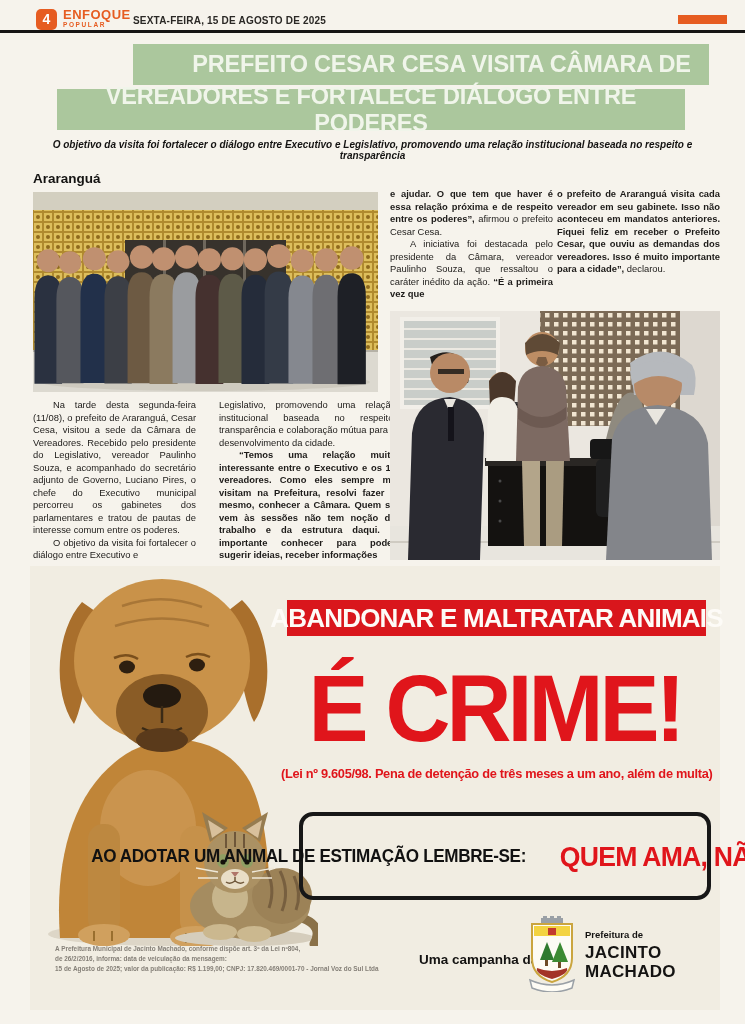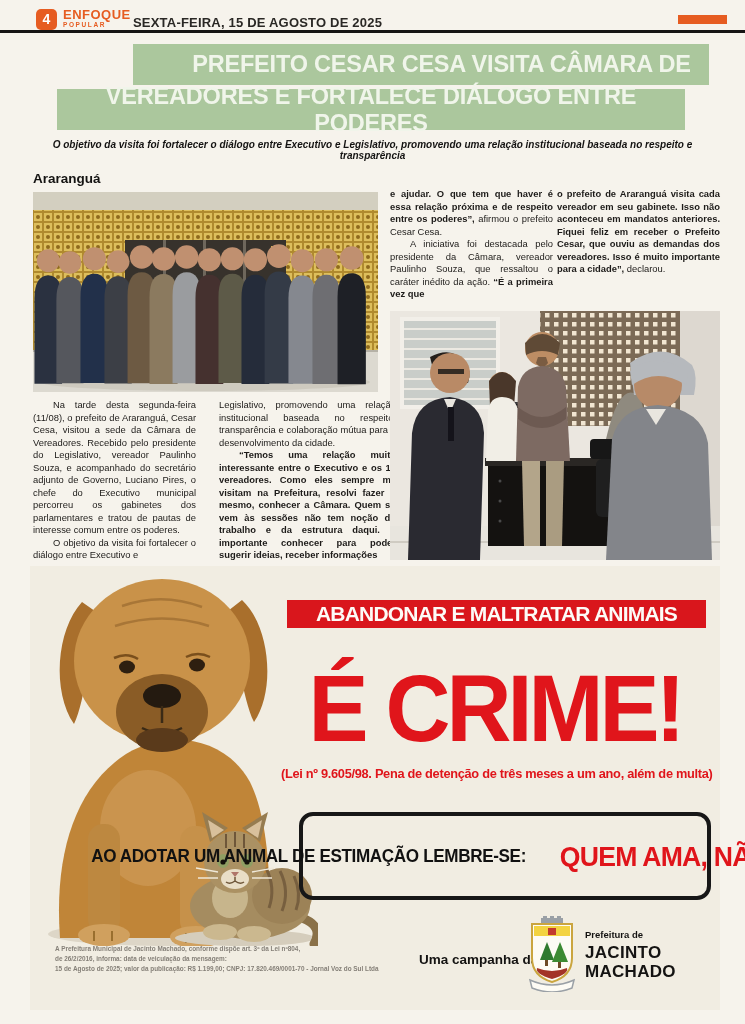--- a/index.html
+++ b/index.html
@@ -6,21 +6,21 @@
   .page{position:relative;width:745px;height:1024px;background:#f6f3ec;overflow:hidden;
         font-family:"Liberation Sans",sans-serif;color:#1e1c1a;}
   .abs{position:absolute;}
 
   
   .pagenum{left:36px;top:9px;width:21px;height:21px;background:#e65c21;border-radius:5px;
            color:#fff;font-weight:bold;font-size:14px;text-align:center;line-height:21px;}
   .brand{left:63px;top:8px;line-height:1;}
   .brand-top{color:#e65c21;font-weight:bold;font-size:13px;letter-spacing:.5px;}
   .brand-bottom{color:#e65c21;font-weight:bold;font-size:6.5px;letter-spacing:1.6px;margin-top:1px;}
-  .issue-date{left:133px;top:15px;font-size:13px;font-weight:bold;color:#2a2825;letter-spacing:.2px;}
+  .issue-date{left:133px;top:15px;font-size:10px;font-weight:bold;color:#2a2825;letter-spacing:.2px;}
   .accent-bar{left:678px;top:15px;width:49px;height:9px;background:#e65c21;}
   .rule{left:0;top:30px;width:745px;height:3px;background:#161514;}
 
   
   .hbar{background:#abc79d;color:#f0f5ea;font-weight:bold;font-size:23.5px;
         text-align:center;letter-spacing:-.2px;display:flex;align-items:center;justify-content:center;}
   .hbar1{left:133px;top:44px;width:535px;height:41px;padding-left:41px;}
   .hbar2{left:57px;top:89px;width:628px;height:41px;}
   .subhead{left:40px;top:139px;width:665px;text-align:center;font-size:10px;
            font-weight:bold;font-style:italic;color:#141312;}
@@ -35,22 +35,22 @@
   .col2{left:219px;top:399px;width:177px;height:168px;}
   .col3{left:390px;top:188px;width:163px;height:121px;}
   .col4{left:557px;top:188px;width:163px;height:121px;}
   .photo1{left:33px;top:192px;width:345px;height:200px;}
   .photo2{left:390px;top:311px;width:330px;height:249px;}
   .photo1 svg,.photo2 svg,.dogcat svg,.crest svg{display:block;}
 
   
   .ad-bg{left:30px;top:566px;width:690px;height:444px;background:#f1ede2;}
   .dogcat{left:30px;top:566px;width:288px;height:380px;}
-  .ad-banner{left:287px;top:600px;width:419px;height:28px;background:#d9161c;color:#fdfbf7;
-             font-weight:bold;font-size:21px;letter-spacing:-.8px;display:flex;align-items:center;
+  .ad-banner{left:287px;top:600px;width:419px;height:36px;background:#d9161c;color:#fdfbf7;
+             font-weight:bold;font-size:26px;letter-spacing:-.8px;display:flex;align-items:center;
              justify-content:center;white-space:nowrap;}
   .ad-crime{left:281px;top:642px;width:428px;height:124px;color:#e0151b;font-weight:bold;
             font-size:90px;letter-spacing:-4px;text-align:center;line-height:124px;
             transform:scaleY(1.06);transform-origin:top;white-space:nowrap;}
   .ad-law{left:281px;top:766px;width:428px;text-align:center;color:#e0151b;font-weight:bold;
           font-size:12.8px;letter-spacing:-.3px;white-space:nowrap;}
   .ad-box{left:299px;top:812px;width:404px;height:80px;border:4px solid #171717;border-radius:14px;
           display:flex;align-items:center;justify-content:center;background:transparent;}
   .ad-box-title{color:#111;font-weight:bold;font-size:19px;letter-spacing:-.4px;white-space:nowrap;
                 transform:scaleX(.9);transform-origin:center;}

